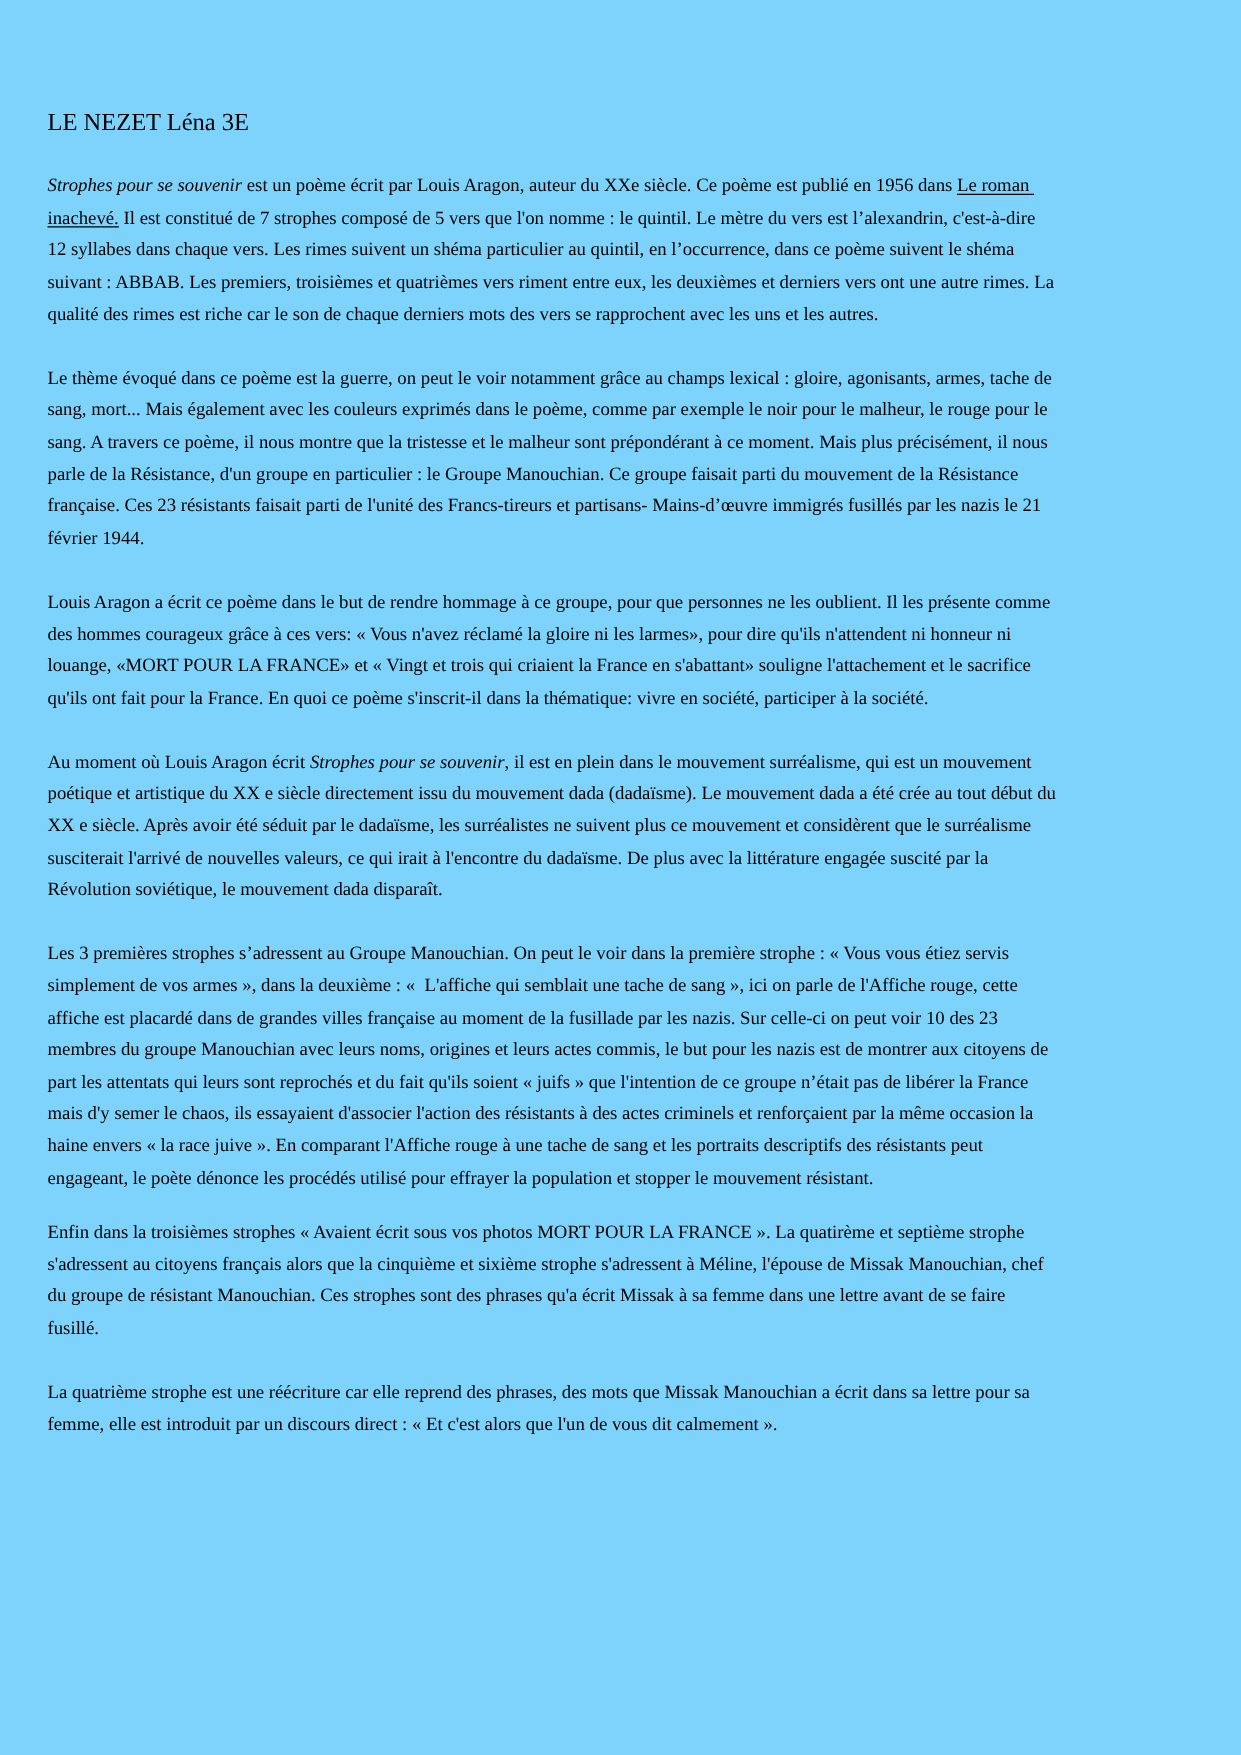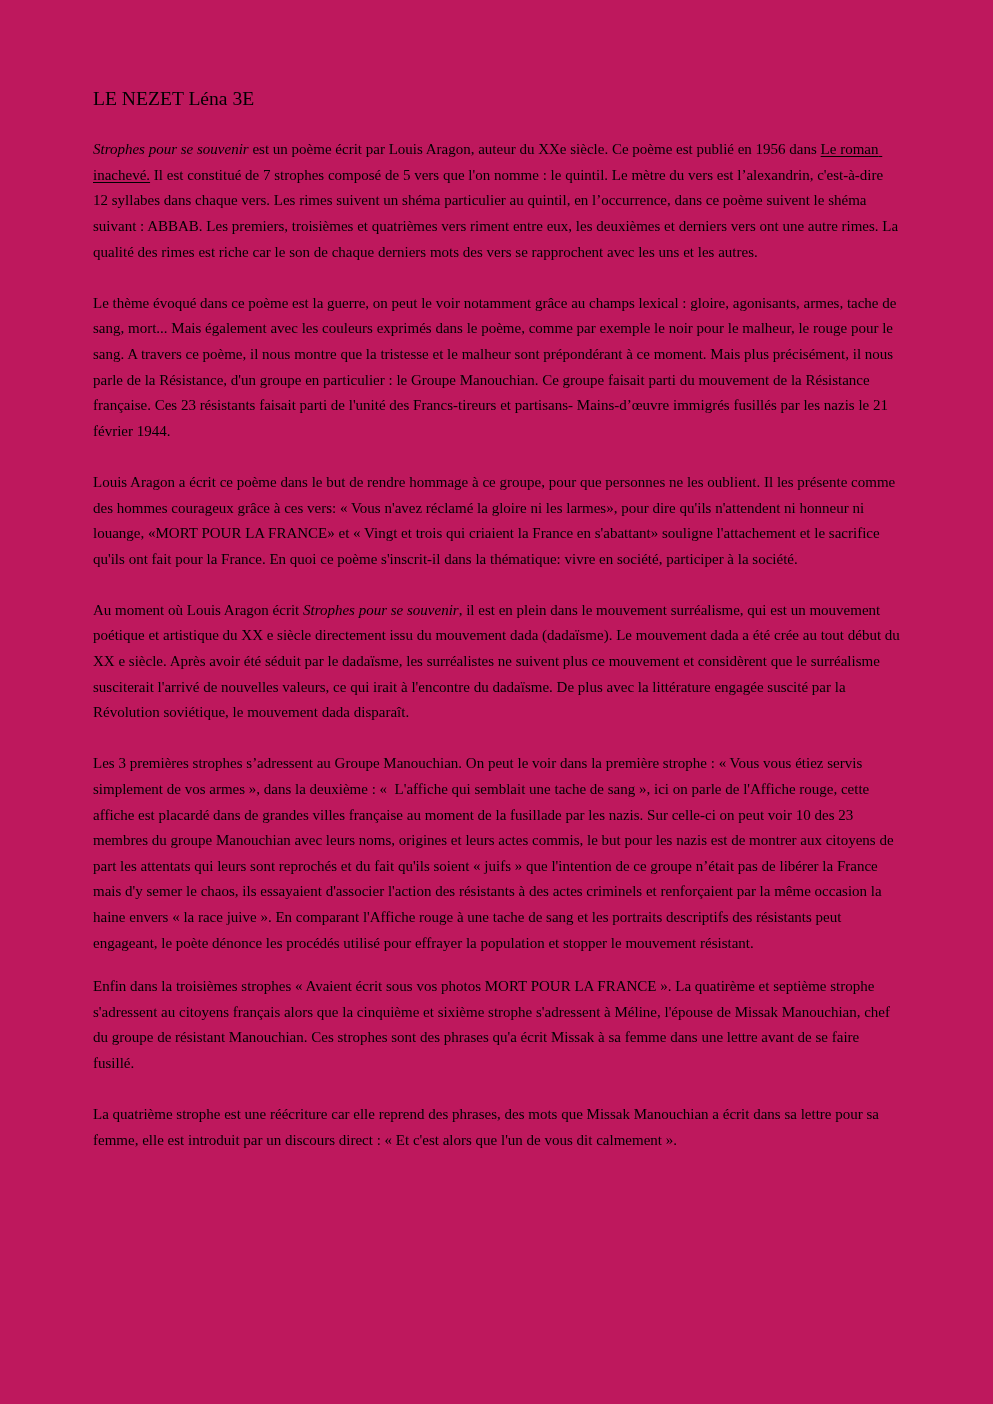--- a/index.html
+++ b/index.html
@@ -11,23 +11,23 @@
     width: 993px;
     height: 1404px;
     font-family: "Liberation Serif", "DejaVu Serif", serif;
     color: #000000;
     -webkit-font-smoothing: antialiased;
   }
   .page {
     position: relative;
     width: 993px;
     height: 1404px;
-    background: #be185d;
+    background: #7dd3fc;
     box-sizing: border-box;
-    padding: 86px 93px 0 93px;
+    padding: 86px 93px 0 38px;
   }
   .doc-body {
     width: 808px;
     font-size: 19.6px;
     line-height: 25.6px;
     text-align: left;
   }
   .student-header {
     font-size: 19.6px;
     line-height: 25.6px;

